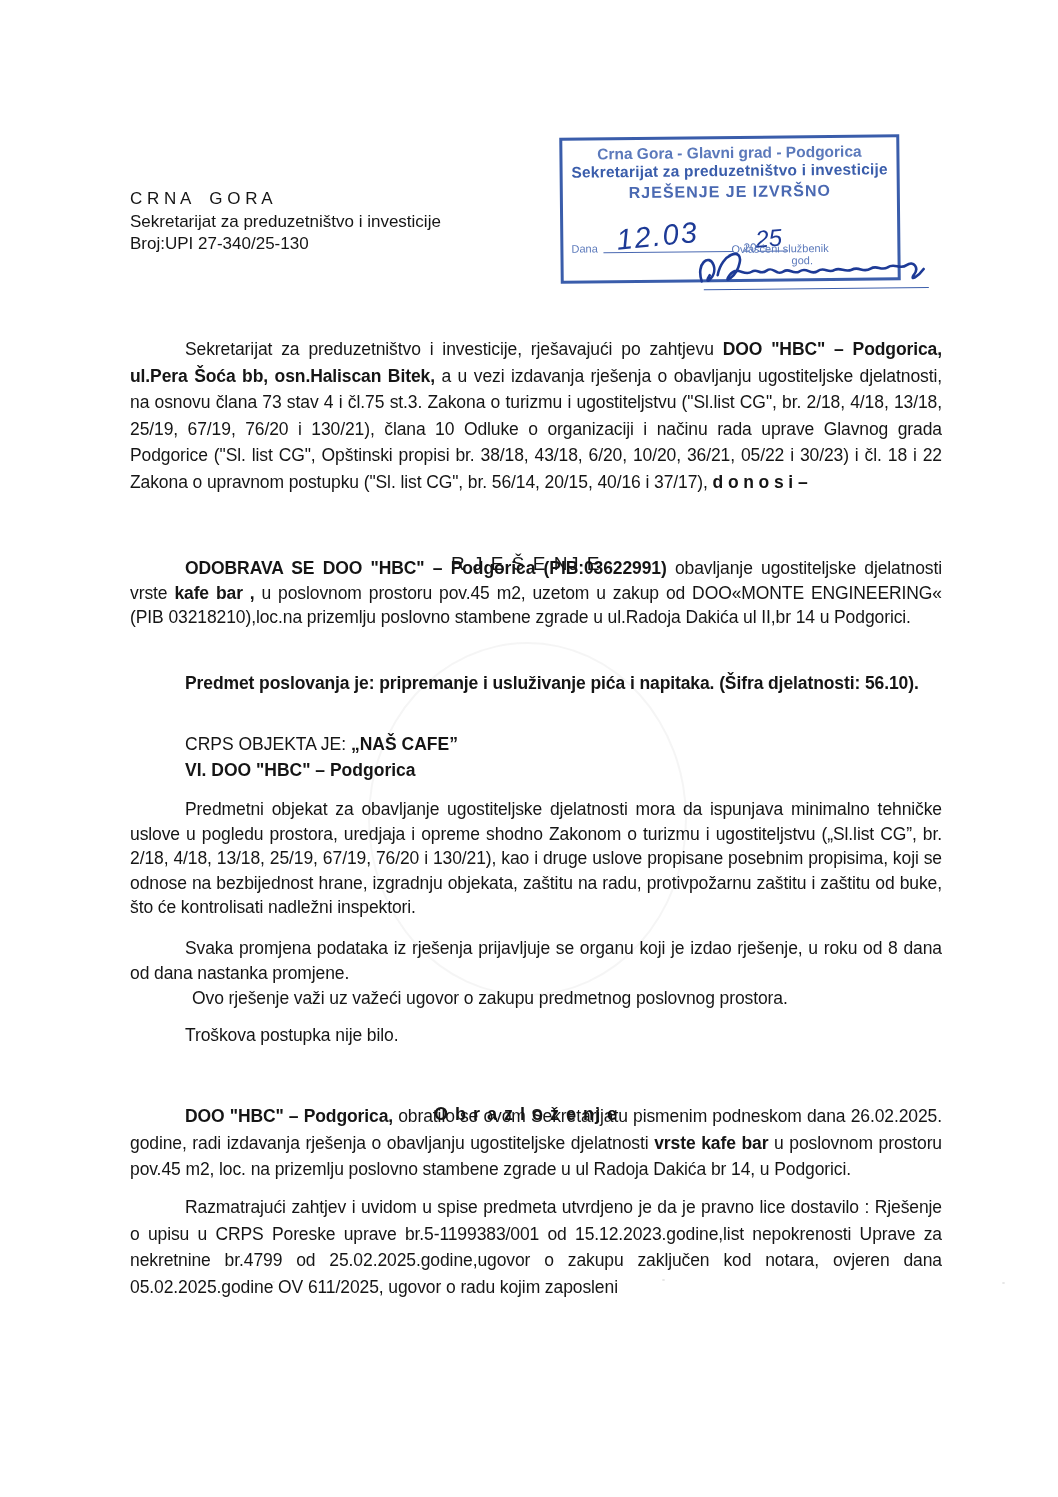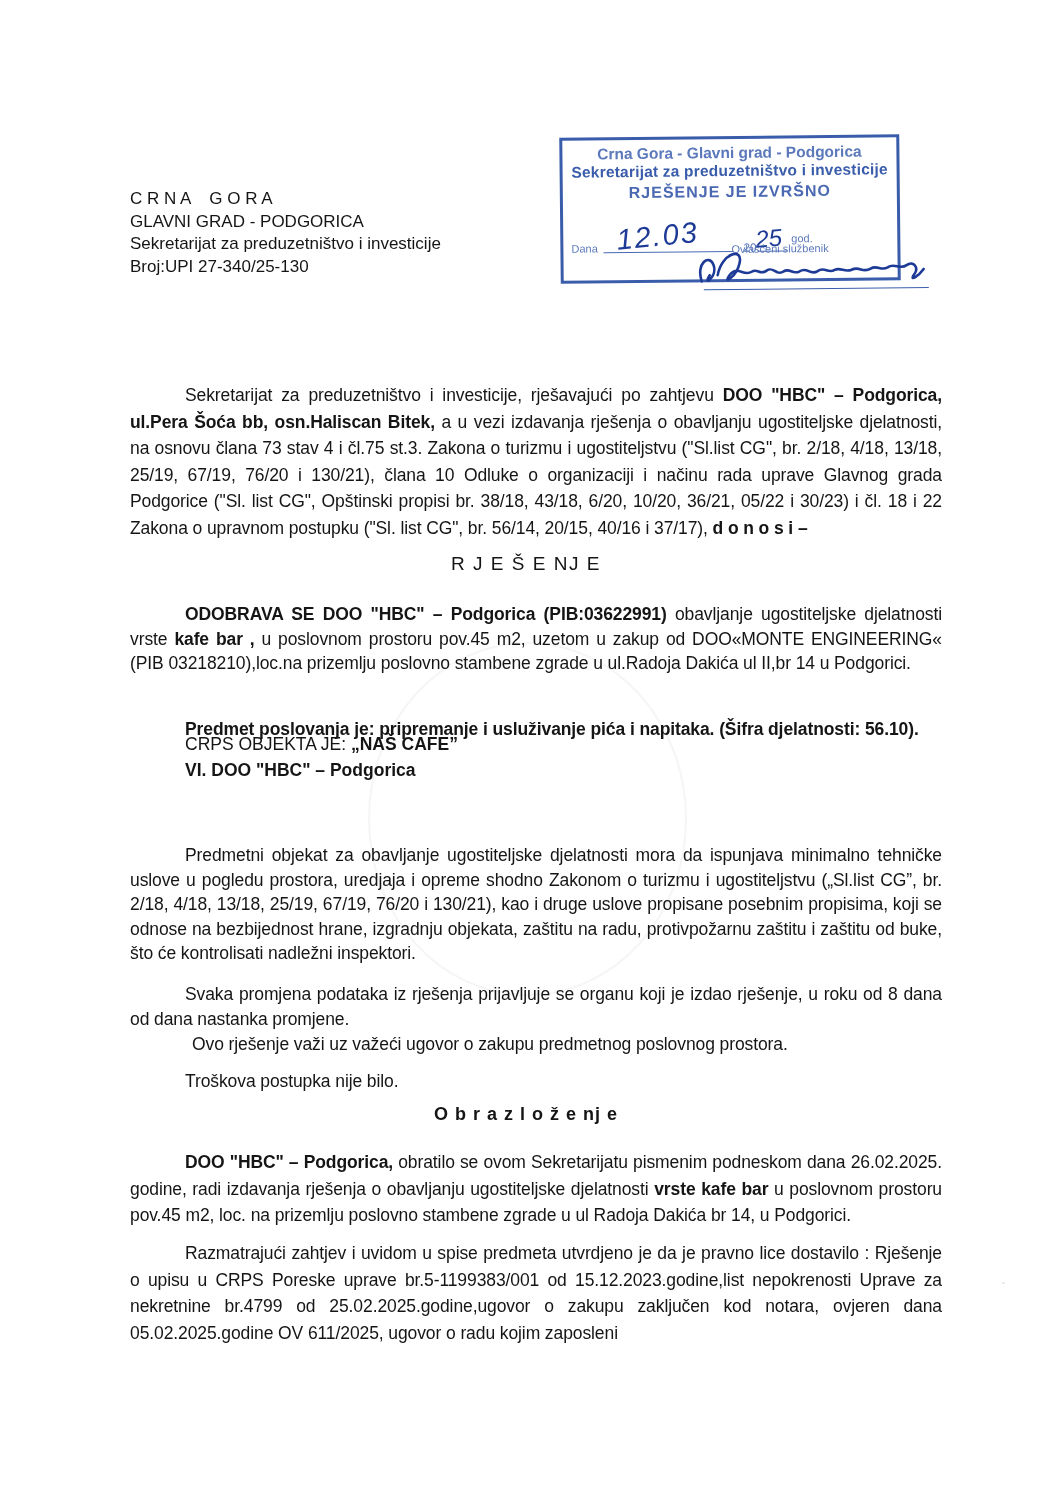--- a/index.html
+++ b/index.html
@@ -28,57 +28,55 @@
   .stamp-line1{margin-top:5px;font-size:15.5px;font-weight:600;color:#5b79bb;}
   .stamp-line2{font-size:15.5px;letter-spacing:.2px;}
   .stamp-line3{font-size:16px;letter-spacing:1px;margin-top:3px;color:#4a69b2;}
   .stamp-date-row{position:absolute;left:8px;top:88px;width:320px;font-size:11px;color:#5b79bb;}
   .date-label{position:absolute;left:0;top:14px;}
   .date-blank{position:absolute;left:32px;top:24px;width:130px;border-bottom:1.6px solid #4a69b2;}
   .date-hand{position:absolute;left:45px;top:-8px;font-size:29px;font-style:italic;color:#1d3a96;transform:rotate(-5deg);letter-spacing:2px;font-weight:400;}
   .year-prefix{position:absolute;left:172px;top:14px;font-size:12px;}
   .year-blank{position:absolute;left:186px;top:24px;width:30px;border-bottom:1.6px solid #4a69b2;}
   .year-hand{position:absolute;left:184px;top:-2px;font-size:24px;font-style:italic;color:#1d3a96;transform:rotate(-4deg);}
-  .year-suffix{position:absolute;left:220px;top:6px;font-size:11px;}
+  .year-suffix{position:absolute;left:220px;top:28px;font-size:11px;}
   .official{position:absolute;left:168px;top:104px;width:180px;font-size:11px;color:#5b79bb;white-space:nowrap;}
   .signature{position:absolute;left:128px;top:102px;}
   .sig-underline{position:absolute;left:140px;top:150px;width:225px;border-bottom:1.8px solid #3a5dab;}
   
   .ghost-stamp{
     left:368px;top:642px;width:315px;height:350px;
     border:2px solid rgba(110,110,110,0.07);
     border-radius:50%;
   }
   .speck{position:absolute;width:3px;height:2px;background:rgba(0,0,0,0.10);border-radius:50%;}
   
   .para{
     left:130px;width:812px;
     font-size:17.5px;line-height:26.5px;
     text-align:justify;
     letter-spacing:-0.1px;
-    margin-top:46px;
   }
   .indent{text-indent:55px;}
   .tight{line-height:24.5px;}
   .heading{
     left:120px;width:812px;text-align:center;margin-top:44px;
   }
   .h-rjesenje{top:509px;font-size:19px;letter-spacing:1.5px;font-weight:400;}
   .h-obrazlozenje{top:1060px;font-size:18px;letter-spacing:1px;font-weight:700;}
   .bold{font-weight:700;}
   .naziv-line{left:130px;width:812px;font-size:17.5px;line-height:26px;padding-left:55px;box-sizing:border-box;}
 </style>
 </head>
 <body>
 
 <div class="page">
 
   <div class="block letterhead">
     <div class="lh-line">C R N A    G O R A</div>
-    <div class="lh-line">GLAVNI GRAD - PODGORICA</div>
     <div class="lh-line">Sekretarijat za preduzetništvo i investicije</div>
     <div class="lh-line">Broj:UPI 27-340/25-130</div>
   </div>
 
   <div class="block stamp">
     <div class="stamp-line stamp-line1">Crna Gora - Glavni grad - Podgorica</div>
     <div class="stamp-line stamp-line2">Sekretarijat za preduzetništvo i investicije</div>
     <div class="stamp-line stamp-line3">RJEŠENJE JE IZVRŠNO</div>
     <div class="stamp-date-row">
       <span class="date-label">Dana</span>

